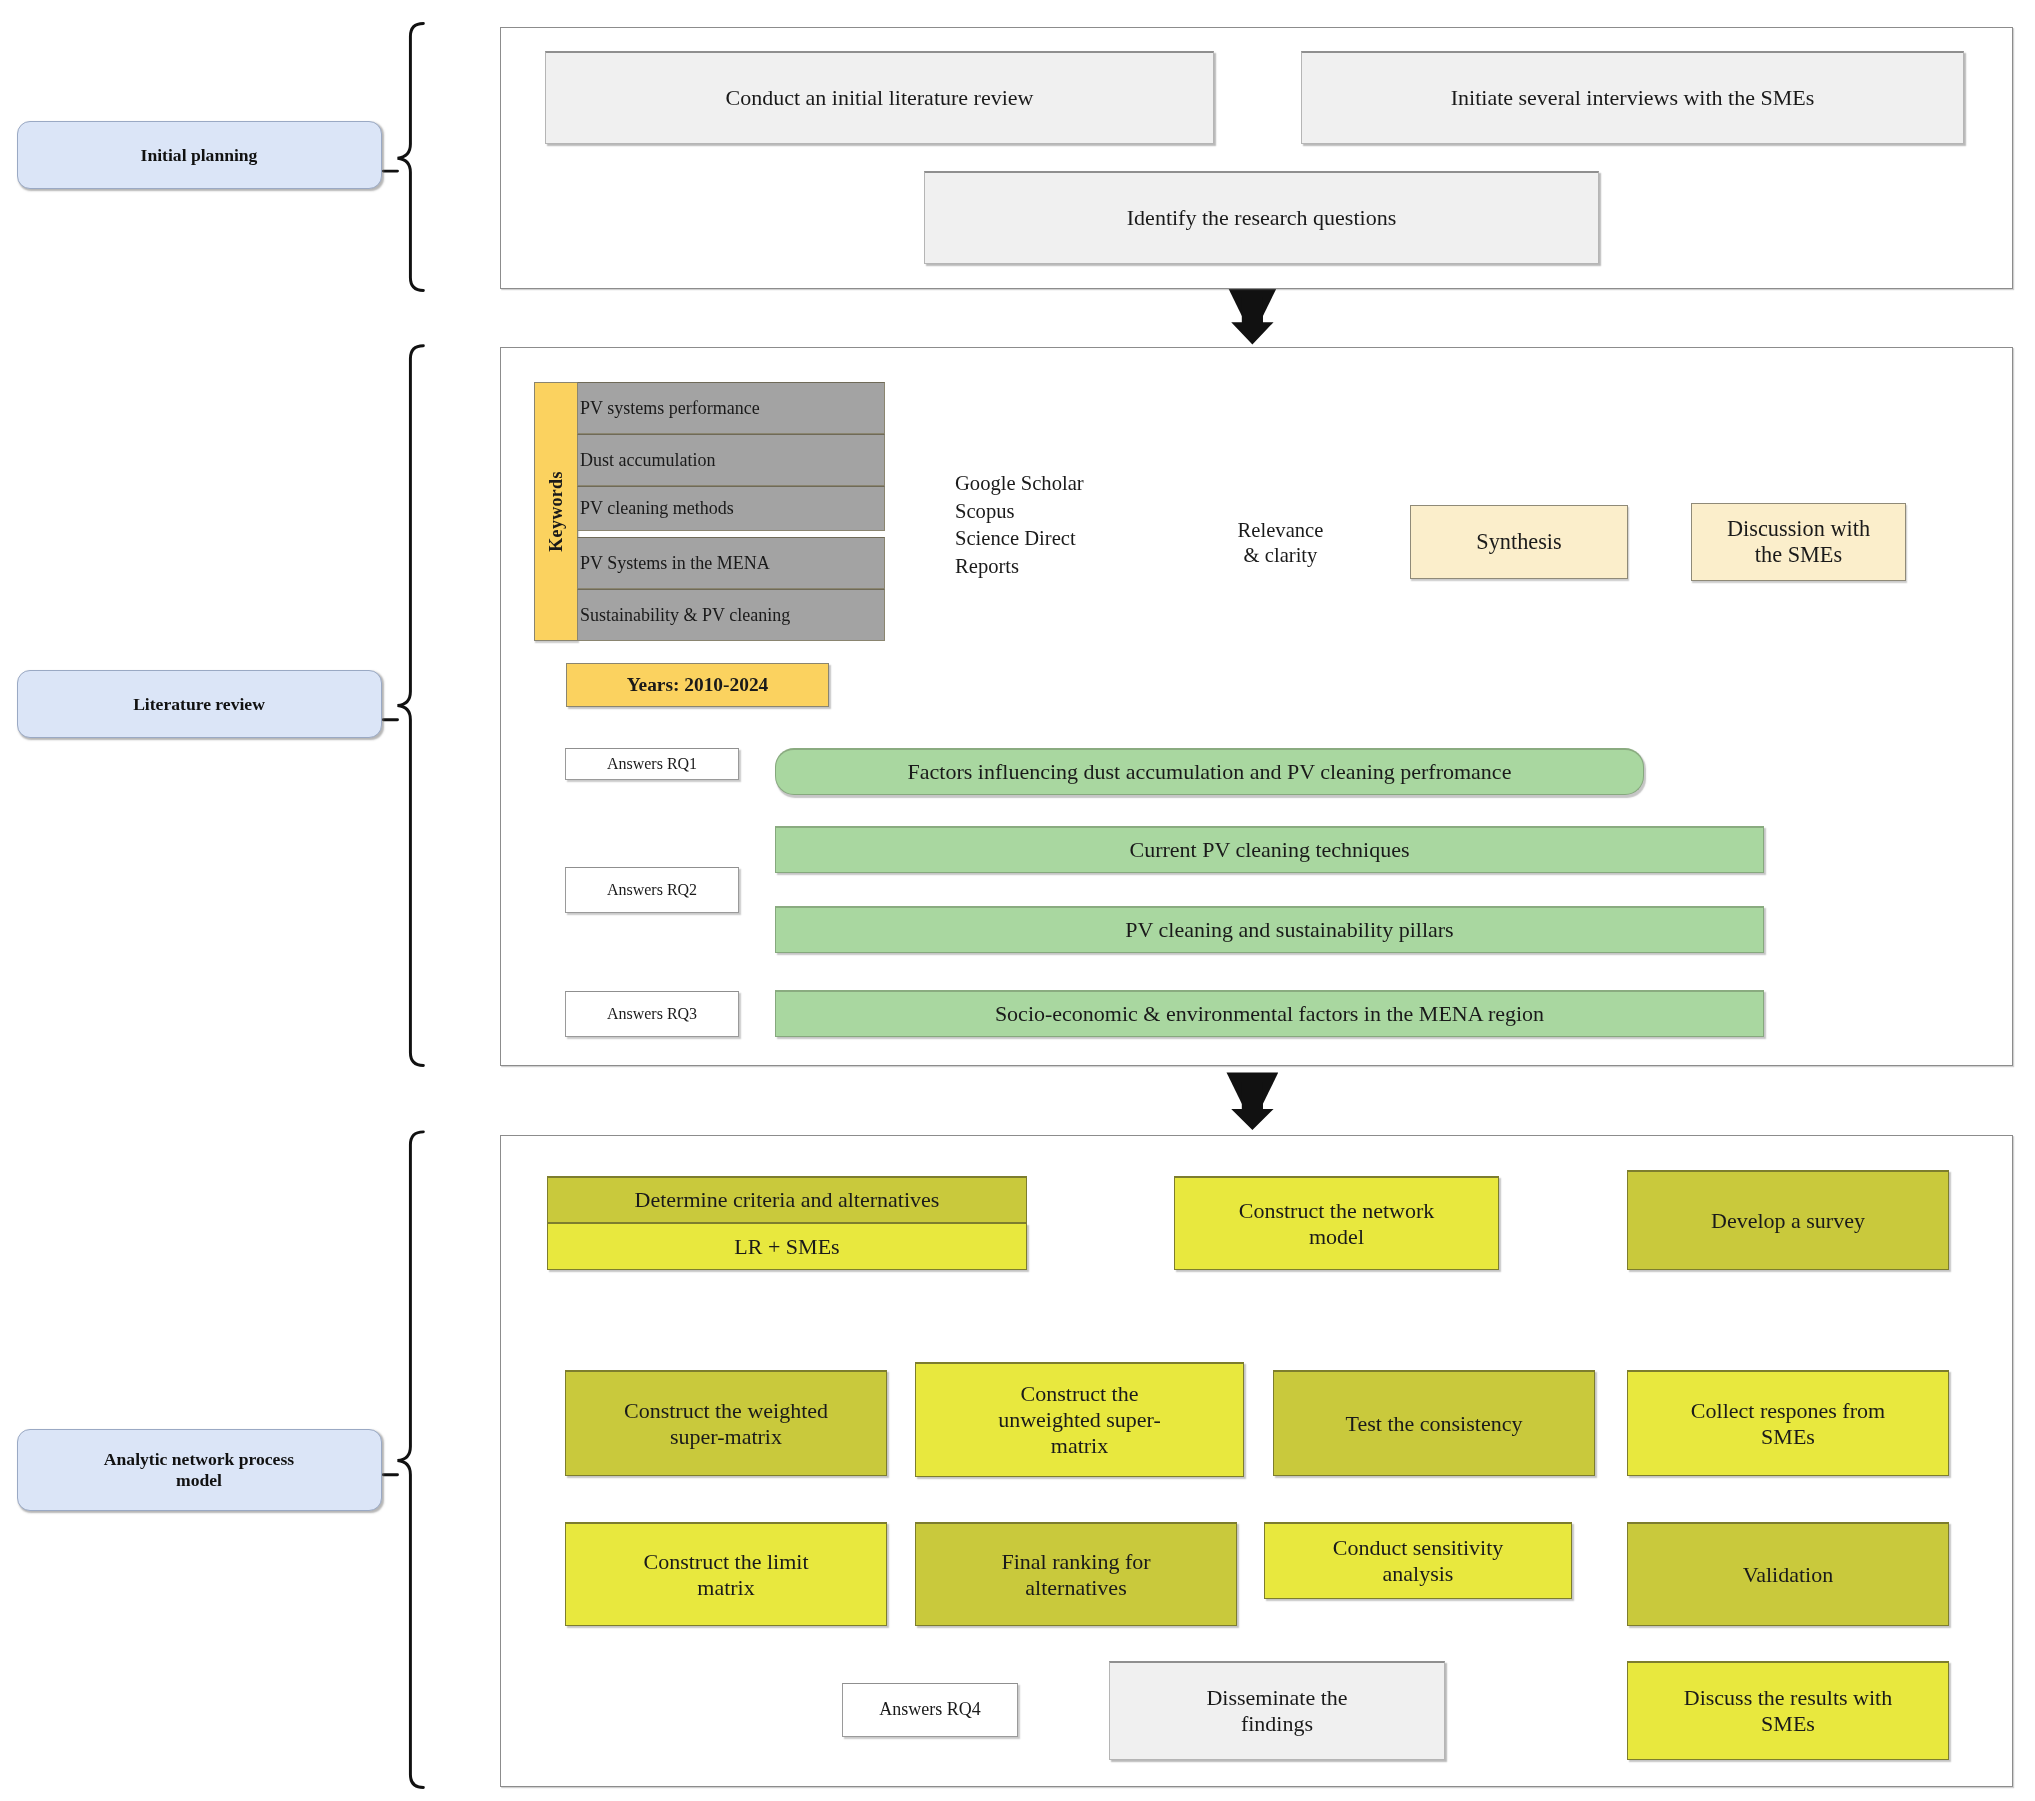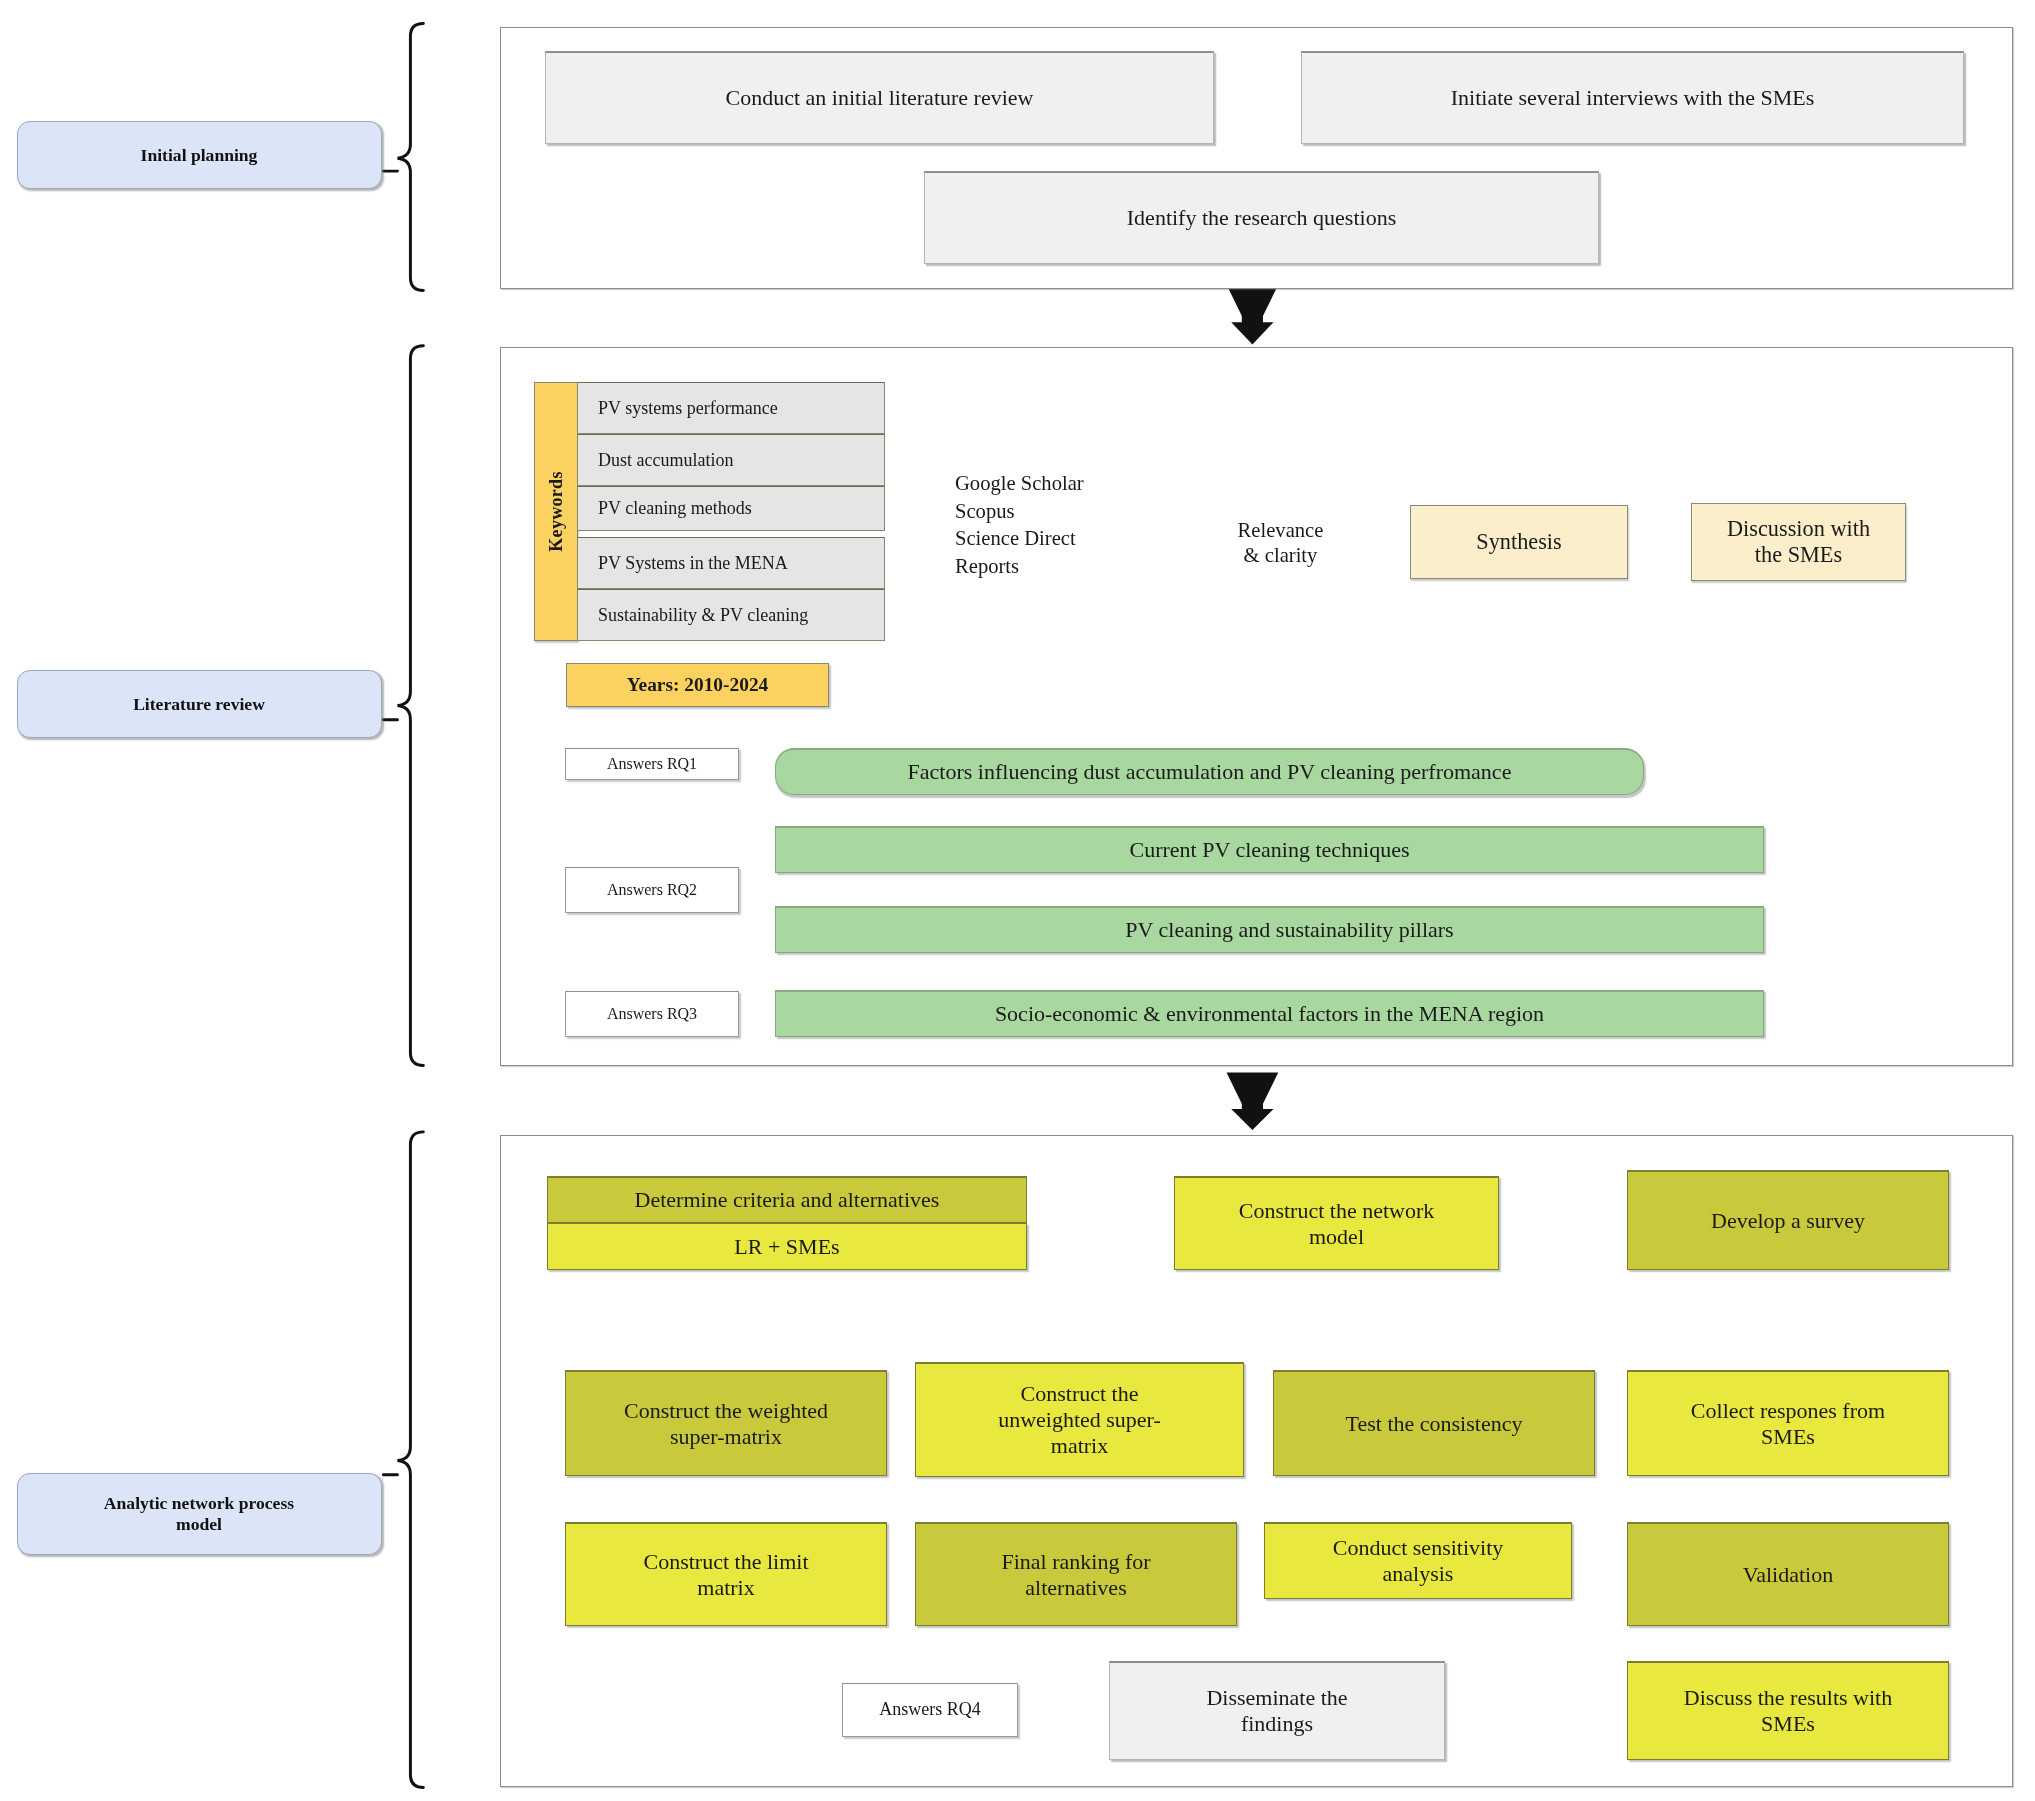--- a/index.html
+++ b/index.html
@@ -28,22 +28,22 @@
     box-shadow:1.8px 2.4px 1.2px rgba(130,130,130,.55);
     font-size:22px;
   }
   
   .cream-box{
     background:#fbeecb;border:0.6px solid #8f8a78;
     box-shadow:1.2px 1.8px 1.2px rgba(140,140,140,.45);
     font-size:19.4px;
   }
   .kw-cell{
-    background:#e5e5e5;border:0.6px solid #8a8570;border-top:1.2px solid #6f6a58;
-    font-size:18px;display:flex;align-items:center;justify-content:flex-start;padding-left:20px;
+    background:#a3a3a3;border:0.6px solid #8a8570;border-top:1.2px solid #6f6a58;
+    font-size:18px;display:flex;align-items:center;justify-content:flex-start;padding-left:2px;
     box-sizing:border-box;
   }
   .kw-tab{
     background:#fbd25f;border:0.6px solid #8a8570;
     box-shadow:1.2px 1.8px 1.2px rgba(140,140,140,.45);
     display:flex;align-items:center;justify-content:center;
   }
   .kw-tab span{
     transform:rotate(-90deg);white-space:nowrap;font-weight:bold;font-size:18px;letter-spacing:0.3px;
   }
@@ -197,21 +197,21 @@
 
     <g>
       <path d="M1566,758 L1972,758 L2014,920 L1972,1084 L1566,1084 L1606,920 Z" fill="#fbeecb" stroke="#8a8570" stroke-width="3"></path>
     </g>
   </svg>
 
   <div class="abs stage-label ctr" style="left:16.5px;top:121px;width:365px;height:68px;">Initial planning</div>
 
   <div class="abs stage-label ctr" style="left:16.5px;top:670px;width:365px;height:68px;">Literature review</div>
 
-  <div class="abs stage-label ctr" style="left:16.5px;top:1429px;width:365px;height:82px;white-space:pre-line;margin-top:44px;">Analytic network process
+  <div class="abs stage-label ctr" style="left:16.5px;top:1429px;width:365px;height:82px;white-space:pre-line;">Analytic network process
 model</div>
 
   <div class="abs section-box" style="left:500px;top:27px;width:1513px;height:262px;"></div>
 
   <div class="abs grey-box ctr" style="left:545px;top:51px;width:669px;height:93px;">Conduct an initial literature review</div>
 
   <div class="abs grey-box ctr" style="left:1301px;top:51px;width:663px;height:93px;">Initiate several interviews with the SMEs</div>
 
   <div class="abs grey-box ctr" style="left:924px;top:171px;width:675px;height:93px;">Identify the research questions</div>
 

